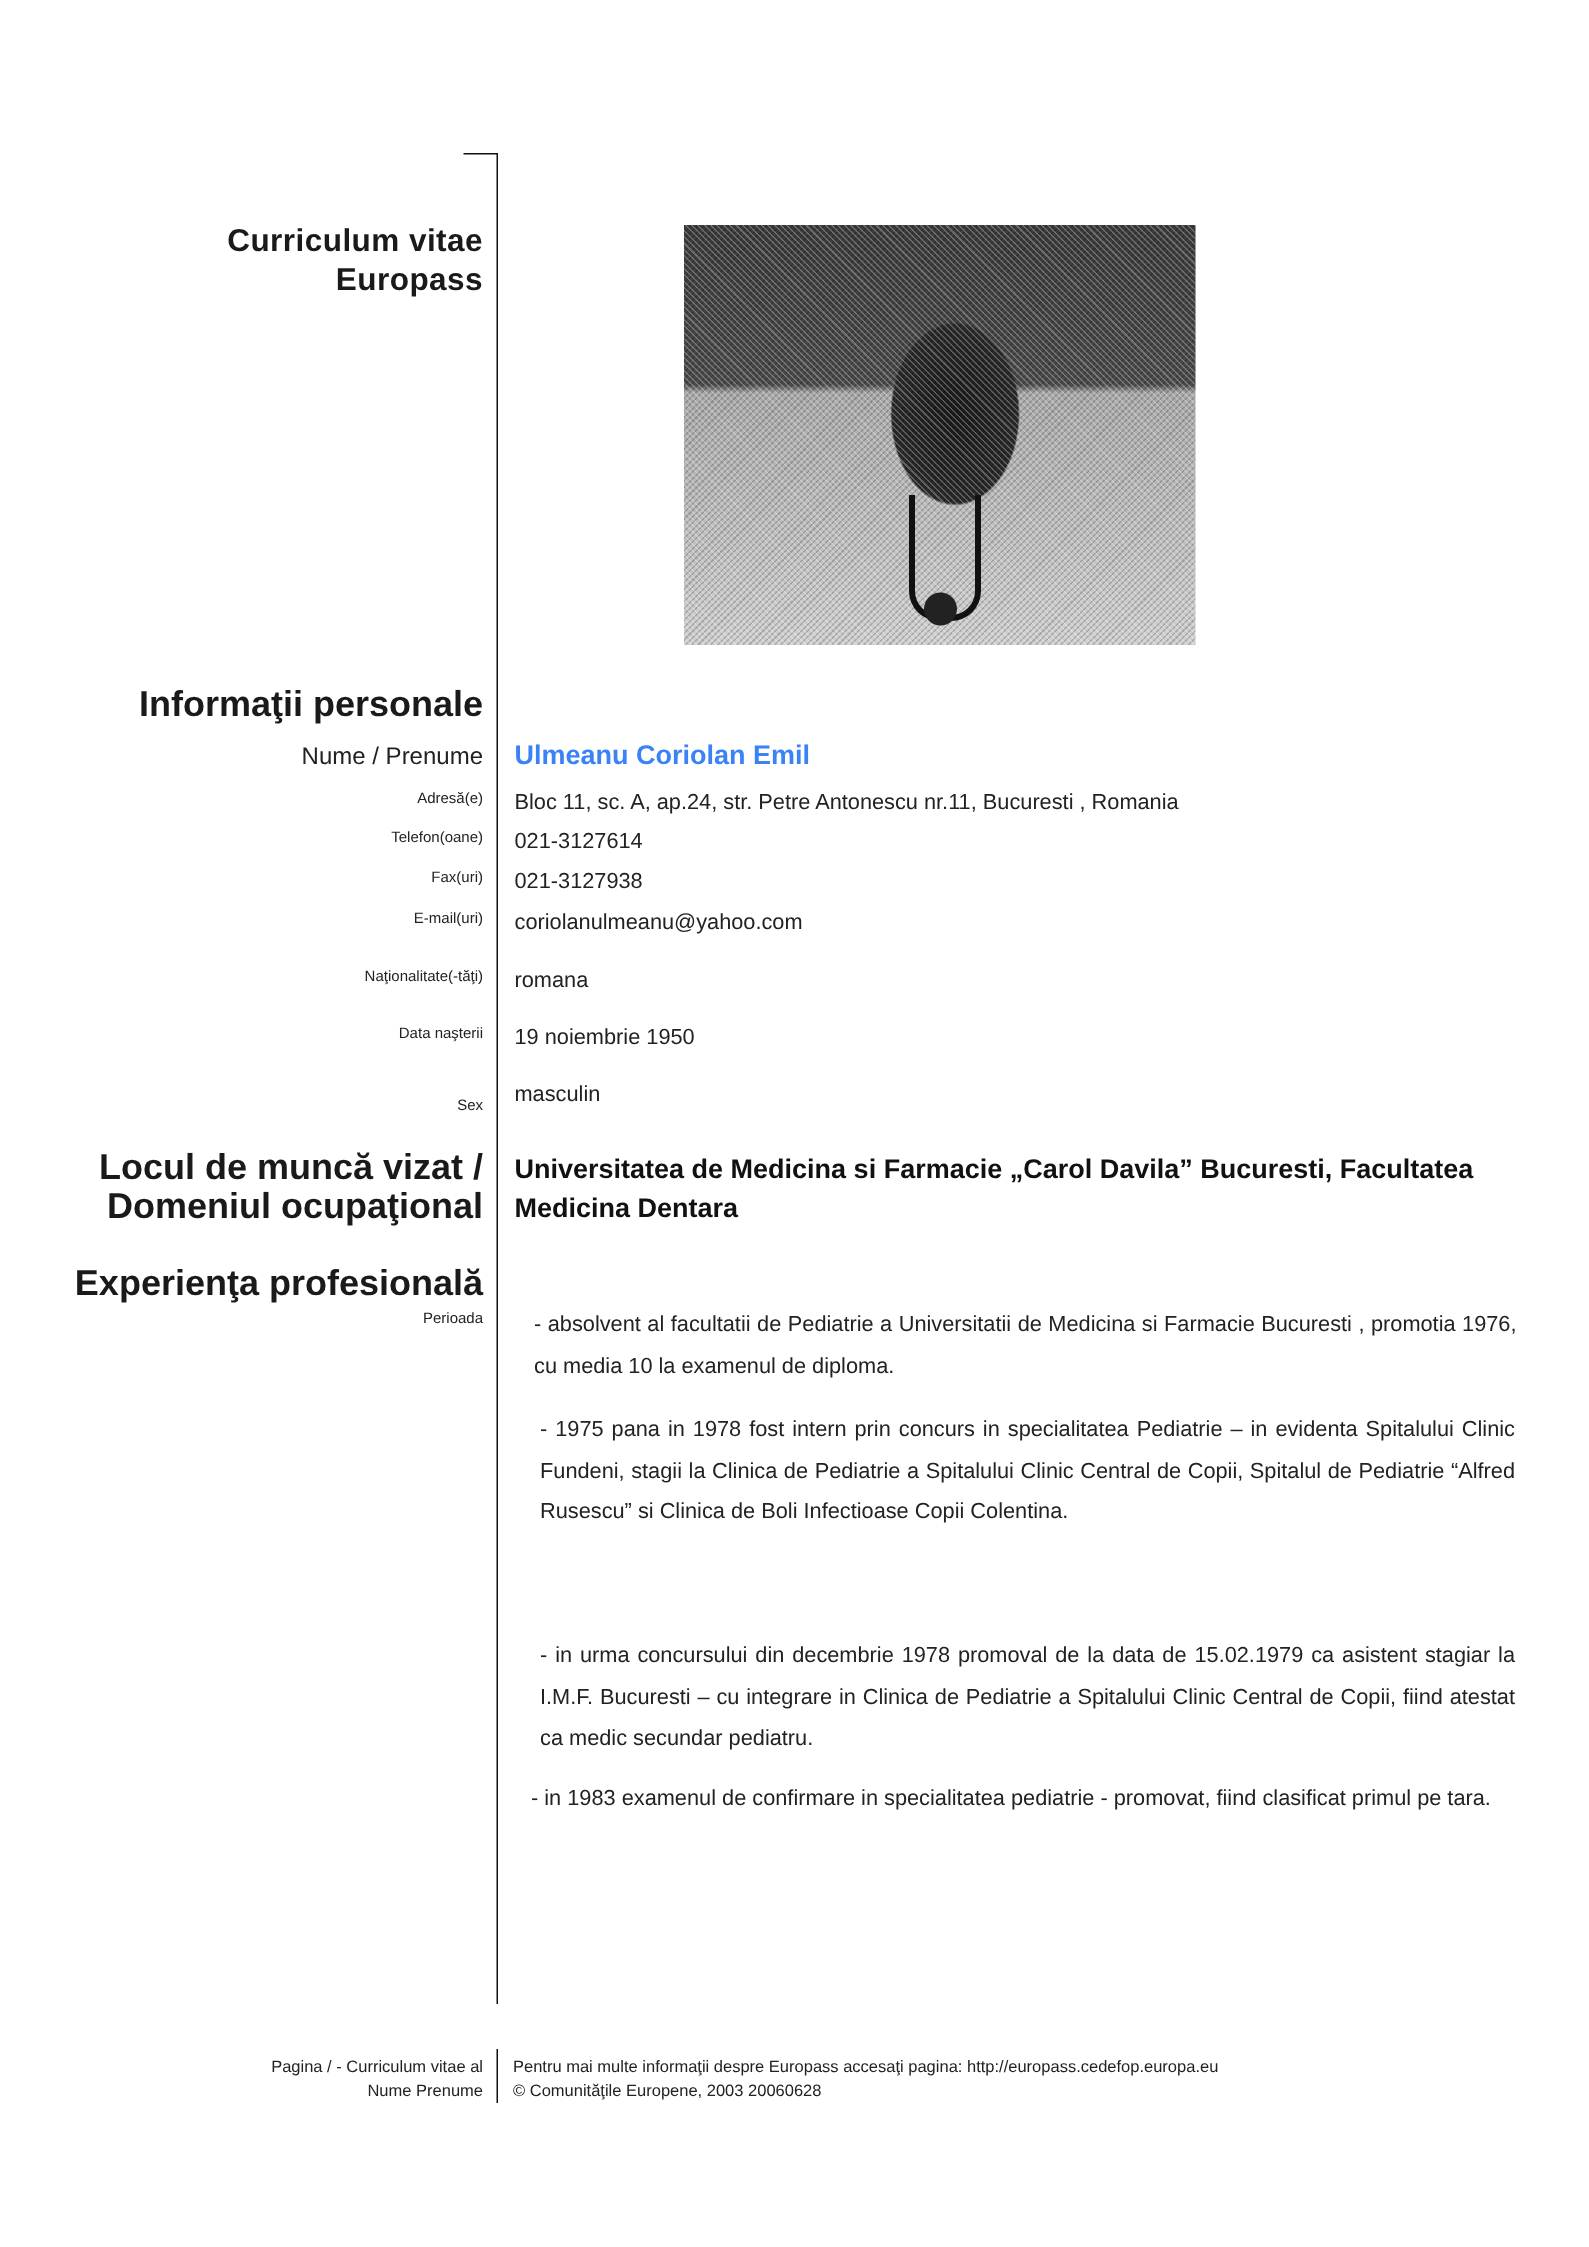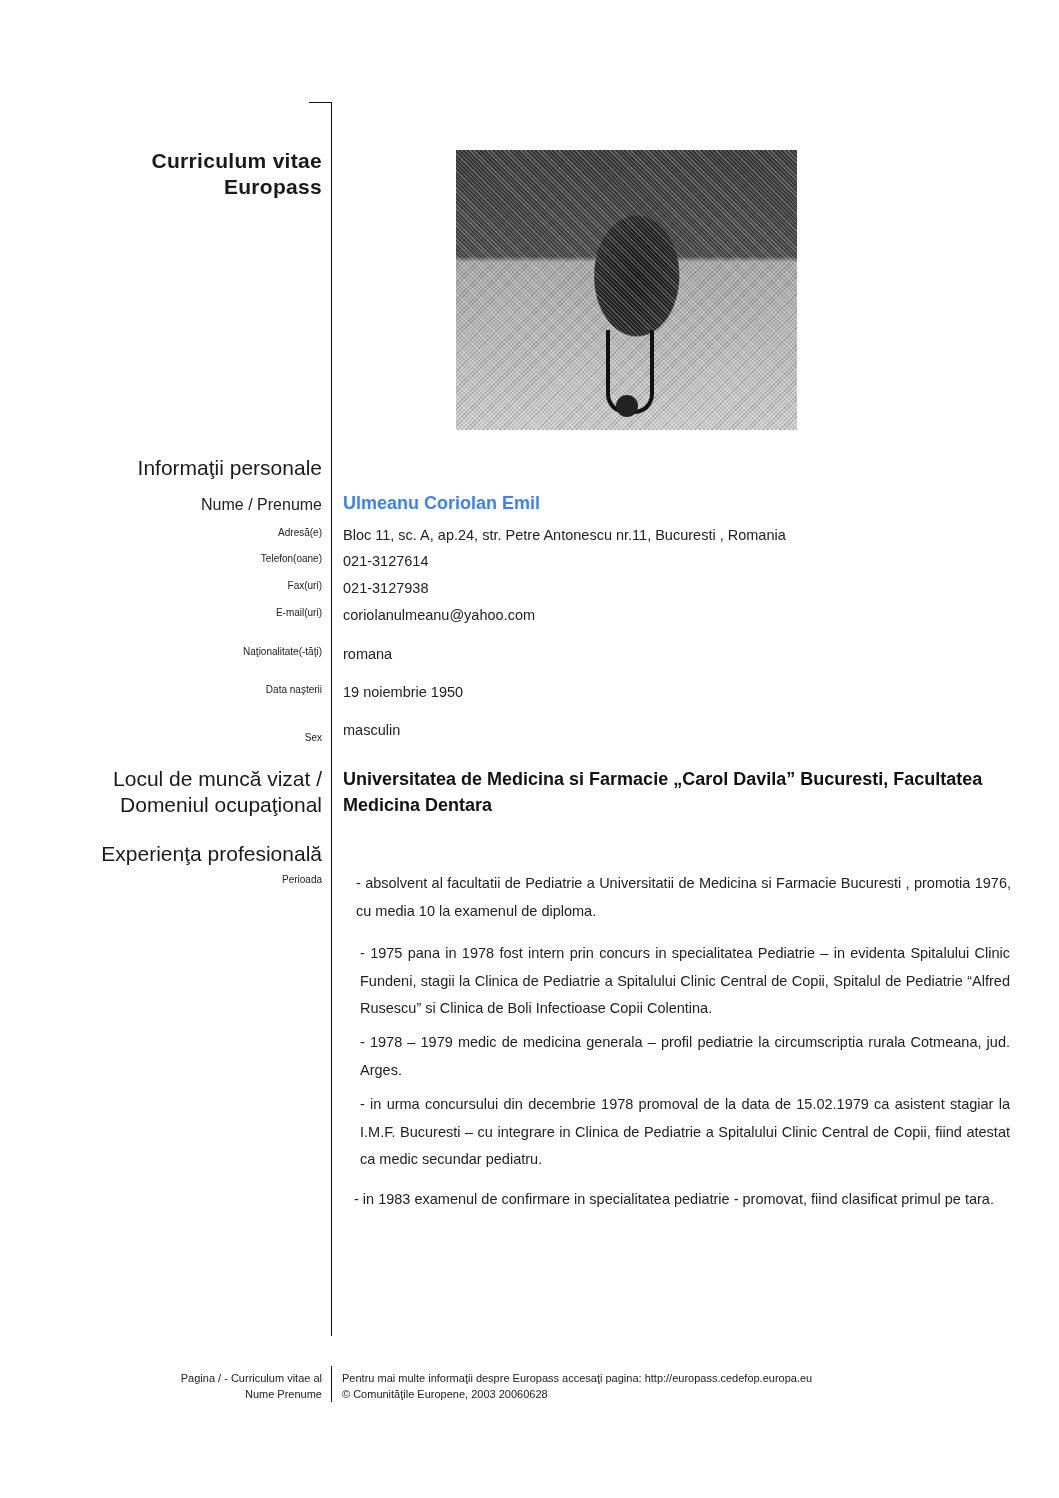--- a/index.html
+++ b/index.html
@@ -4,21 +4,21 @@
 <style>
   html, body { margin: 0; padding: 0; background: #ffffff; }
   body { width: 1059px; height: 1498px; position: relative; overflow: hidden;
          font-family: "Liberation Sans", sans-serif; color: #111; }
   .page { position: absolute; left: 0; top: 0; width: 1059px; height: 1498px; }
   .divider-top { position: absolute; left: 309px; top: 102px; width: 23px; height: 1px; background: #111; }
   .divider { position: absolute; left: 331px; top: 102px; width: 1px; height: 1234px; background: #111; }
   .lbl { position: absolute; right: 737px; text-align: right; white-space: nowrap; }
   .val { position: absolute; left: 343px; white-space: nowrap; }
   .title { font-size: 21px; font-weight: bold; line-height: 26px; letter-spacing: 0.3px; color: #1a1a1a; }
-  .section { font-size: 21px; font-weight: normal; color: #1a1a1a; }
+  .section { font-size: 24px; font-weight: bold; color: #1a1a1a; }
   .field { font-size: 10px; color: #222; }
   .value { font-size: 14.5px; color: #222; }
   .name-value { font-size: 18px; font-weight: bold; color: #3b82f6; }
   .job { font-size: 18px; font-weight: bold; line-height: 26px; color: #111; }
   .photo { position: absolute; left: 456px; top: 150px; width: 341px; height: 280px;
            background:
              radial-gradient(ellipse 60px 85px at 53% 45%, #1a1a1a 0%, #2a2a2a 70%, transparent 72%),
              linear-gradient(180deg, #3a3a3a 0%, #4a4a4a 38%, #a9a9a9 40%, #cfcfcf 100%);
            overflow: hidden; }
   .photo .noise { position: absolute; inset: 0;
@@ -91,23 +91,20 @@
   <div class="lbl section" style="top:842px;">Experienţa profesională</div>
 
   <div class="lbl field" style="top:874px;">Perioada</div>
 
   <div class="para" style="top:870px;left:356px;width:655px;">- absolvent al facultatii de Pediatrie a Universitatii de Medicina si Farmacie Bucuresti , promotia 1976, cu media 10 la examenul de diploma.</div>
 
   <div class="para" style="top:940px;">
     <div class="indent">- 1975 pana in 1978 fost intern prin concurs in specialitatea Pediatrie – in evidenta Spitalului Clinic Fundeni, stagii la Clinica de Pediatrie a Spitalului Clinic Central de Copii, Spitalul de Pediatrie “Alfred Rusescu” si Clinica de Boli Infectioase Copii Colentina.</div>
   </div>
 
-  <div class="para" style="top:1029px;">
-    <div class="indent">- 1978 – 1979 medic de medicina generala – profil pediatrie la circumscriptia rurala Cotmeana, jud. Arges.</div>
-  </div>
 
   <div class="para" style="top:1091px;">
     <div class="indent">- in urma concursului din decembrie 1978 promoval de la data de 15.02.1979 ca asistent stagiar la I.M.F. Bucuresti – cu integrare in Clinica de Pediatrie a Spitalului Clinic Central de Copii, fiind atestat ca medic secundar pediatru.</div>
   </div>
 
   <div class="para" style="top:1186px;">
     <div class="indent" style="padding-left:22px;">- in 1983 examenul de confirmare in specialitatea pediatrie - promovat, fiind clasificat primul pe tara.</div>
   </div>
 
   <div class="footer-left">

